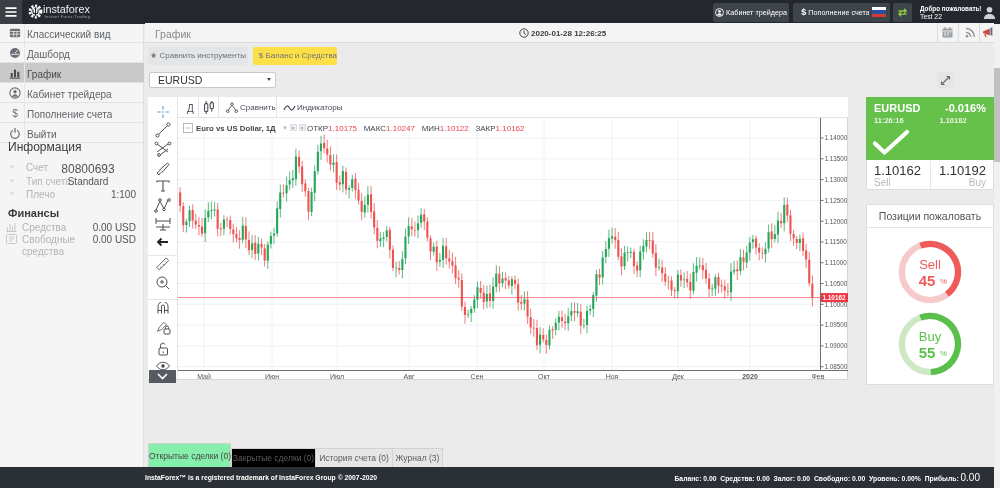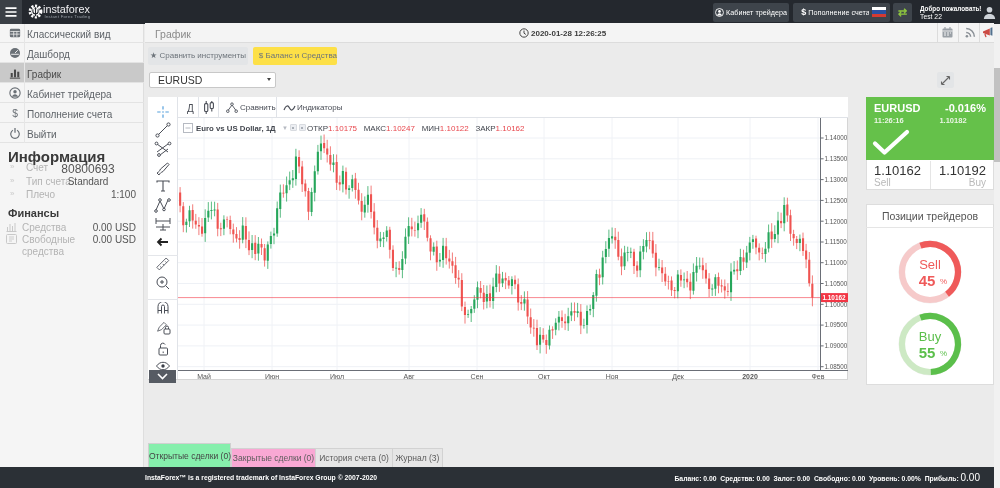--- a/index.html
+++ b/index.html
@@ -70,21 +70,21 @@
     <text x="7" y="11.5" font-size="12" fill="#6a7076" text-anchor="middle" font-family="Liberation Sans">$</text>
   </svg>
 <div class="abs" style="left:27px;top:108.5px;font-size:10px;color:#5f6469">Пополнение счета</div>
 <div class="abs" style="left:0;top:123px;width:144px;height:20px;border-bottom:1px solid #e3e3e3"></div>
 <svg class="abs" style="left:9px;top:127px" width="12" height="12" viewBox="0 0 14 14">
     <path d="M4.6 3.9a5 5 0 1 0 4.8 0" fill="none" stroke="#6a7076" stroke-width="1.4"></path>
     <path d="M7 1.2v5.6" stroke="#6a7076" stroke-width="1.5"></path>
   </svg>
 <div class="abs" style="left:27px;top:128.5px;font-size:10px;color:#5f6469">Выйти</div>
 <div class="abs" style="left:23.5px;top:24px;width:1px;height:119px;background:#e6e6e6"></div>
-<div class="abs" style="left:8px;top:148px;font-size:15px;color:#3a3a3a;font-weight:bold">Информация</div>
+<div class="abs" style="left:8px;top:140px;font-size:12px;color:#3a3a3a;font-weight:normal">Информация</div>
 <div class="abs" style="left:10px;top:162px;font-size:8px;color:#c9c9c9">»</div>
 <div class="abs" style="left:26px;top:162px;font-size:10px;color:#b4b4b4">Счет</div>
 <div class="abs" style="left:40px;top:162px;width:96px;text-align:center;font-size:12px;color:#555">80800693</div>
 <div class="abs" style="left:10px;top:175.5px;font-size:8px;color:#c9c9c9">»</div>
 <div class="abs" style="left:26px;top:175.5px;font-size:10px;color:#b4b4b4">Тип счета</div>
 <div class="abs" style="left:40px;top:175.5px;width:96px;text-align:center;font-size:10px;color:#555">Standard</div>
 <div class="abs" style="left:10px;top:189px;font-size:8px;color:#c9c9c9">»</div>
 <div class="abs" style="left:26px;top:189px;font-size:10px;color:#b4b4b4">Плечо</div>
 <div class="abs" style="left:40px;top:189px;width:96px;text-align:right;font-size:10px;color:#555">1:100</div>
 <div class="abs" style="left:8px;top:207px;font-size:11px;color:#3a3a3a;font-weight:bold">Финансы</div>
@@ -296,41 +296,41 @@
     <path d="M4 14.5l9.5 9L36 3" stroke="#fff" stroke-width="4.2" fill="none" stroke-linecap="round" stroke-linejoin="round"></path>
   </svg>
 <div class="abs" style="left:866px;top:160px;width:128px;height:30px;background:#fff;border:1px solid #ddd;border-top:none"></div>
 <div class="abs" style="left:929.5px;top:161px;width:1px;height:28px;background:#e5e5e5"></div>
 <div class="abs" style="left:874px;top:163px;font-size:13px;color:#333">1.10162</div>
 <div class="abs" style="left:874px;top:177px;font-size:10px;color:#b9b9b9">Sell</div>
 <div class="abs" style="left:920px;top:163px;width:66px;text-align:right;font-size:13px;color:#333">1.10192</div>
 <div class="abs" style="left:920px;top:177px;width:66px;text-align:right;font-size:10px;color:#b9b9b9">Buy</div>
 
 <div class="abs" style="left:866px;top:204px;width:128px;height:181px;background:#fff;border:1px solid #ddd"></div>
-<div class="abs" style="left:866px;top:210px;width:128px;text-align:center;font-size:10.5px;color:#555">Позиции трейдеров</div>
+<div class="abs" style="left:866px;top:210px;width:128px;text-align:center;font-size:10.5px;color:#555">Позиции пожаловать</div>
 <div class="abs" style="left:866px;top:227px;width:128px;height:1px;background:#e5e5e5"></div>
 <svg class="abs" style="left:895.5px;top:238px" width="68" height="68" viewBox="0 0 68 68">
 <circle cx="34" cy="34" r="31" fill="#fff" stroke="#f0f0f0" stroke-width="1"></circle>
 <circle cx="34" cy="34" r="28" fill="none" stroke="#f6caca" stroke-width="6.2"></circle>
 <circle cx="34" cy="34" r="28" fill="none" stroke="#ef5a5a" stroke-width="6.2" stroke-dasharray="79.2 96.8" transform="rotate(-110 34 34)"></circle>
 <text x="34" y="31" font-size="13" fill="#ef5a5a" text-anchor="middle" font-family="Liberation Sans">Sell</text>
 <text x="31" y="48" font-size="15" fill="#ef5a5a" text-anchor="middle" font-weight="bold" font-family="Liberation Sans">45</text>
 <text x="44" y="46" font-size="8" fill="#ef5a5a" font-family="Liberation Sans">%</text>
 </svg>
 <svg class="abs" style="left:895.5px;top:310px" width="68" height="68" viewBox="0 0 68 68">
 <circle cx="34" cy="34" r="31" fill="#fff" stroke="#f0f0f0" stroke-width="1"></circle>
 <circle cx="34" cy="34" r="28" fill="none" stroke="#cde9c4" stroke-width="6.2"></circle>
 <circle cx="34" cy="34" r="28" fill="none" stroke="#5bbf4b" stroke-width="6.2" stroke-dasharray="96.8 79.2" transform="rotate(-110 34 34)"></circle>
 <text x="34" y="31" font-size="13" fill="#5bbf4b" text-anchor="middle" font-family="Liberation Sans">Buy</text>
 <text x="31" y="48" font-size="15" fill="#5bbf4b" text-anchor="middle" font-weight="bold" font-family="Liberation Sans">55</text>
 <text x="44" y="46" font-size="8" fill="#5bbf4b" font-family="Liberation Sans">%</text>
 </svg>
 
 <div class="abs" style="left:148px;top:443px;width:83px;height:24px;background:#86efac;border:1px solid #d0d0d0;border-bottom:none;font-size:8.5px;color:#444;text-align:center;line-height:24px;white-space:nowrap">Открытые сделки (0)</div>
-<div class="abs" style="left:231px;top:448px;width:85px;height:19px;background:#f9a8d4;border:1px solid #d2d2d2;border-bottom:none;font-size:8.5px;color:#5c5c5c;text-align:center;line-height:19px;white-space:nowrap">Закрытые сделки (0)</div>
+<div class="abs" style="left:231px;top:448px;width:85px;height:19px;background:#000000;border:1px solid #d2d2d2;border-bottom:none;font-size:8.5px;color:#5c5c5c;text-align:center;line-height:19px;white-space:nowrap">Закрытые сделки (0)</div>
 <div class="abs" style="left:315px;top:448px;width:78px;height:19px;background:#e6e6e6;border:1px solid #d2d2d2;border-bottom:none;font-size:8.5px;color:#5c5c5c;text-align:center;line-height:19px;white-space:nowrap">История счета (0)</div>
 <div class="abs" style="left:392px;top:448px;width:51px;height:19px;background:#e6e6e6;border:1px solid #d2d2d2;border-bottom:none;font-size:8.5px;color:#5c5c5c;text-align:center;line-height:19px;white-space:nowrap">Журнал (3)</div>
 
 <div class="abs" style="left:0;top:467px;width:1000px;height:21px;background:#2b3036"></div>
 <div class="abs" style="left:145px;top:474px;color:#fff;font-size:6.8px;font-weight:bold">InstaForex™ is a registered trademark of InstaForex Group © 2007-2020</div>
 <div class="abs" style="left:600px;top:467px;width:380px;height:21px;color:#fff;font-size:6.8px;font-weight:bold;text-align:right;line-height:21px">Баланс: 0.00 &nbsp;Средства: 0.00 &nbsp;Залог: 0.00 &nbsp;Свободно: 0.00 &nbsp;Уровень: 0.00% &nbsp;Прибыль: <span style="font-size:10px;font-weight:normal">0.00</span></div>
 
 <div class="abs" style="left:994px;top:24px;width:6px;height:464px;background:#f1f1f1"></div>
 <div class="abs" style="left:994px;top:68px;width:6px;height:94px;background:#c1c1c1"></div>
 </body></html>

